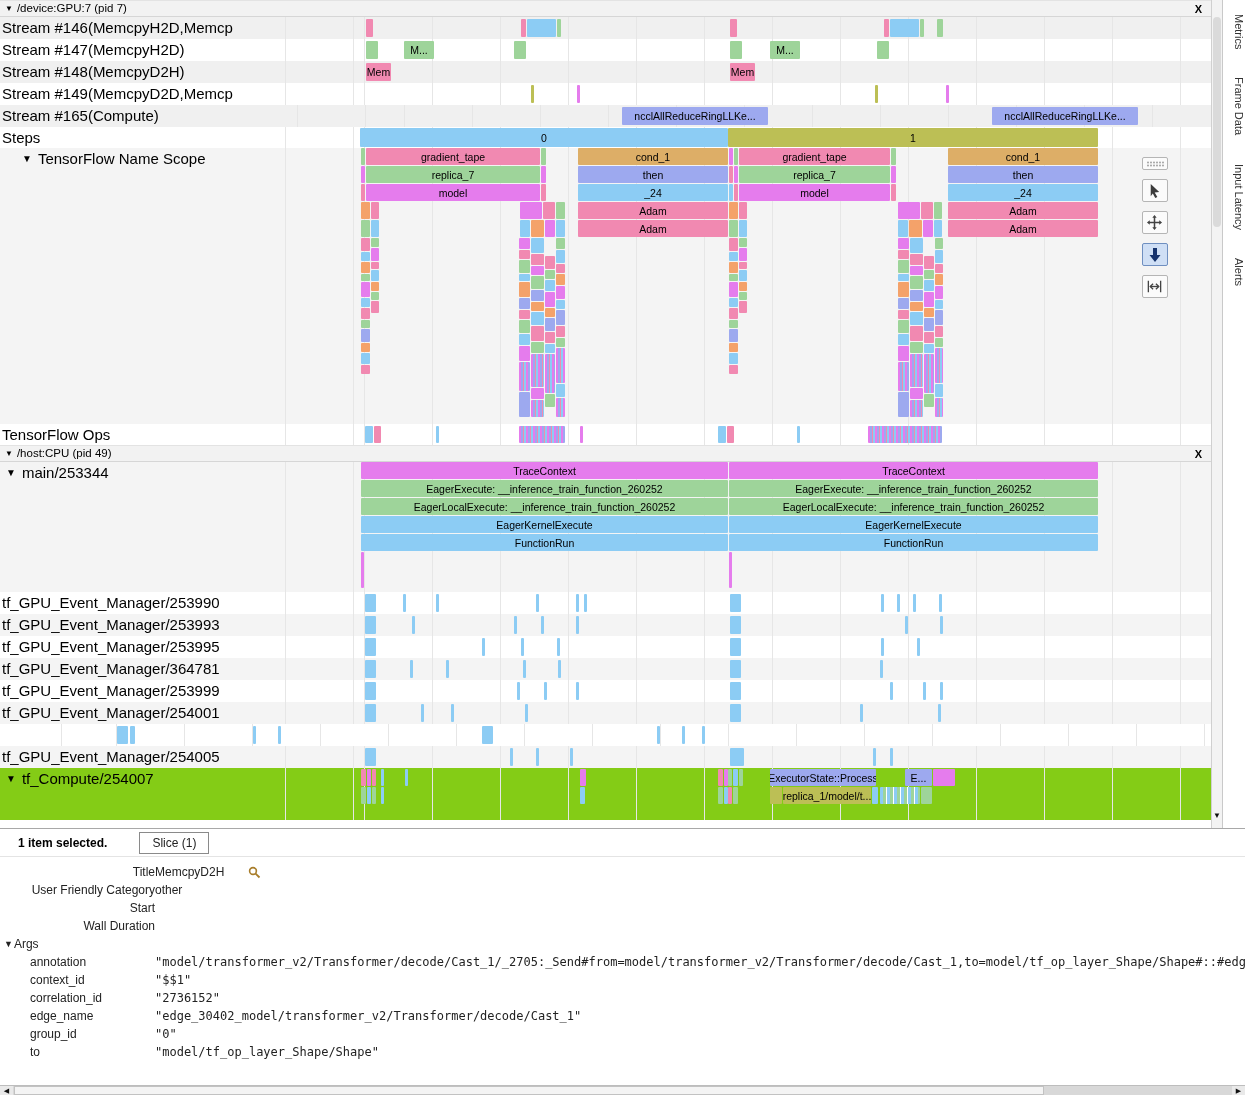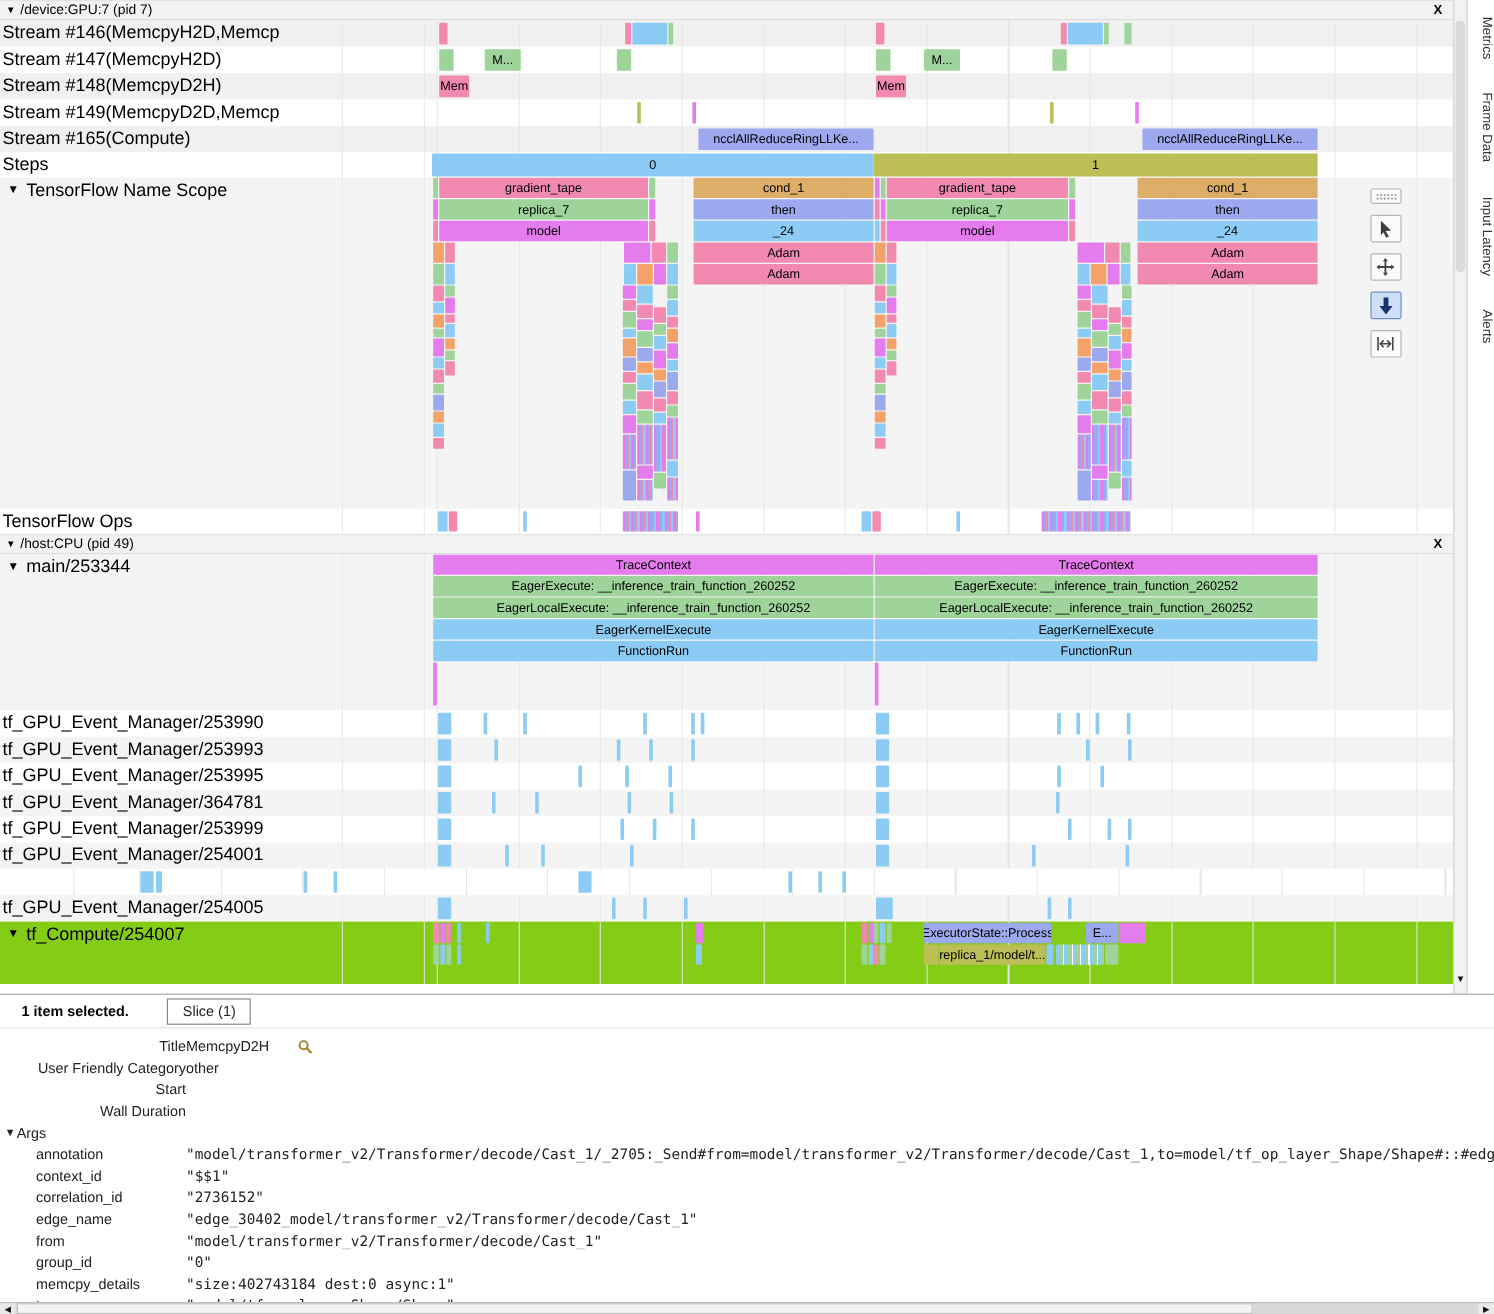--- a/index.html
+++ b/index.html
@@ -105,36 +105,36 @@
     </div>
     <div class="trow" style="height: 22px; background: rgb(255, 255, 255);">
       <div class="tlabel"><span>Stream #149(MemcpyD2D,Memcp</span></div>
       <div class="ttrack">
         <div class="bar" style="left: 283px; width: 3px; top: 2px; height: 18px; background: rgb(188, 191, 85);"></div>
         <div class="bar" style="left: 329px; width: 3px; top: 2px; height: 18px; background: rgb(229, 124, 237);"></div>
         <div class="bar" style="left: 627px; width: 3px; top: 2px; height: 18px; background: rgb(188, 191, 85);"></div>
         <div class="bar" style="left: 698px; width: 3px; top: 2px; height: 18px; background: rgb(229, 124, 237);"></div>
       </div>
     </div>
-    <div class="trow" style="height: 22px; background: rgb(240, 240, 240);">
+    <div class="trow" style="height: 22px; background: rgb(240, 240, 240); gap: 40px;">
       <div class="tlabel"><span>Stream #165(Compute)</span></div>
       <div class="ttrack">
         <div class="bar" style="left: 334px; width: 146px; top: 2px; height: 18px; background: rgb(157, 169, 239);">ncclAllReduceRingLLKe...</div>
         <div class="bar" style="left: 704px; width: 146px; top: 2px; height: 18px; background: rgb(157, 169, 239);">ncclAllReduceRingLLKe...</div>
       </div>
     </div>
     <div class="trow" style="height: 21px; background: rgb(255, 255, 255);">
       <div class="tlabel"><span>Steps</span></div>
       <div class="ttrack">
         <div class="bar" style="left: 112px; width: 368px; top: 1px; height: 19px; background: rgb(140, 204, 244);">0</div>
         <div class="bar" style="left: 480px; width: 370px; top: 1px; height: 19px; background: rgb(188, 191, 85);">1</div>
       </div>
     </div>
     <div class="trow" style="height: 276px; background: rgb(244, 244, 244);">
-      <div class="tlabel" style="padding-left: 6px;"><div class="tri" style="display: inline-block;">▼</div><span>TensorFlow Name Scope</span></div>
+      <div class="tlabel" style="padding-left: 22px;"><div class="tri" style="display: inline-block;">▼</div><span>TensorFlow Name Scope</span></div>
       <div class="ttrack">
         <div class="bar" style="left: 113px; width: 4px; top: 0px; height: 17px; background: rgb(158, 212, 154);"></div>
         <div class="bar" style="left: 118px; width: 174px; top: 0px; height: 17px; background: rgb(241, 137, 177);">gradient_tape</div>
         <div class="bar" style="left: 293px; width: 5px; top: 0px; height: 17px; background: rgb(158, 212, 154);"></div>
         <div class="bar" style="left: 330px; width: 150px; top: 0px; height: 17px; background: rgb(221, 174, 103);">cond_1</div>
         <div class="bar" style="left: 481px; width: 4px; top: 0px; height: 17px; background: rgb(229, 124, 237);"></div>
         <div class="bar" style="left: 486px; width: 4px; top: 0px; height: 17px; background: rgb(158, 212, 154);"></div>
         <div class="bar" style="left: 491px; width: 151px; top: 0px; height: 17px; background: rgb(241, 137, 177);">gradient_tape</div>
         <div class="bar" style="left: 643px; width: 5px; top: 0px; height: 17px; background: rgb(158, 212, 154);"></div>
         <div class="bar" style="left: 700px; width: 150px; top: 0px; height: 17px; background: rgb(221, 174, 103);">cond_1</div>
@@ -593,30 +593,22 @@
       </div>
       <div class="arow">
         <div class="alabel">correlation_id</div>
         <div class="avalue">"2736152"</div>
       </div>
       <div class="arow">
         <div class="alabel">edge_name</div>
         <div class="avalue">"edge_30402_model/transformer_v2/Transformer/decode/Cast_1"</div>
       </div>
       <div class="arow">
-        <div class="alabel">from</div>
-        <div class="avalue">"model/transformer_v2/Transformer/decode/Cast_1"</div>
-      </div>
-      <div class="arow">
         <div class="alabel">group_id</div>
         <div class="avalue">"0"</div>
-      </div>
-      <div class="arow">
-        <div class="alabel">memcpy_details</div>
-        <div class="avalue">"size:402743184 dest:0 async:1"</div>
       </div>
       <div class="arow">
         <div class="alabel">to</div>
         <div class="avalue">"model/tf_op_layer_Shape/Shape"</div>
       </div>
     </div>
 </div>
 
 <div class="hscroll">
   <div class="hs-btn hs-left">

